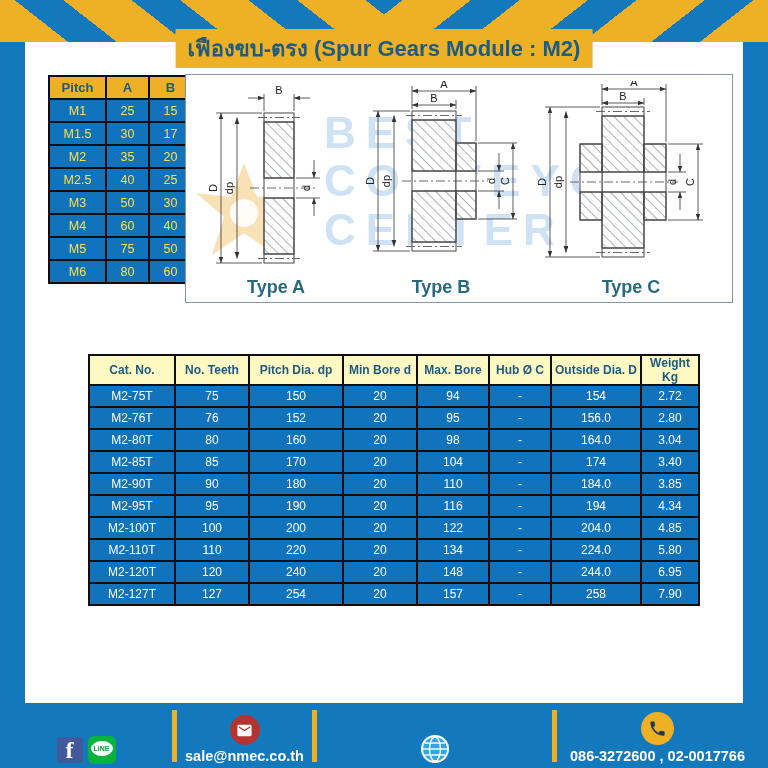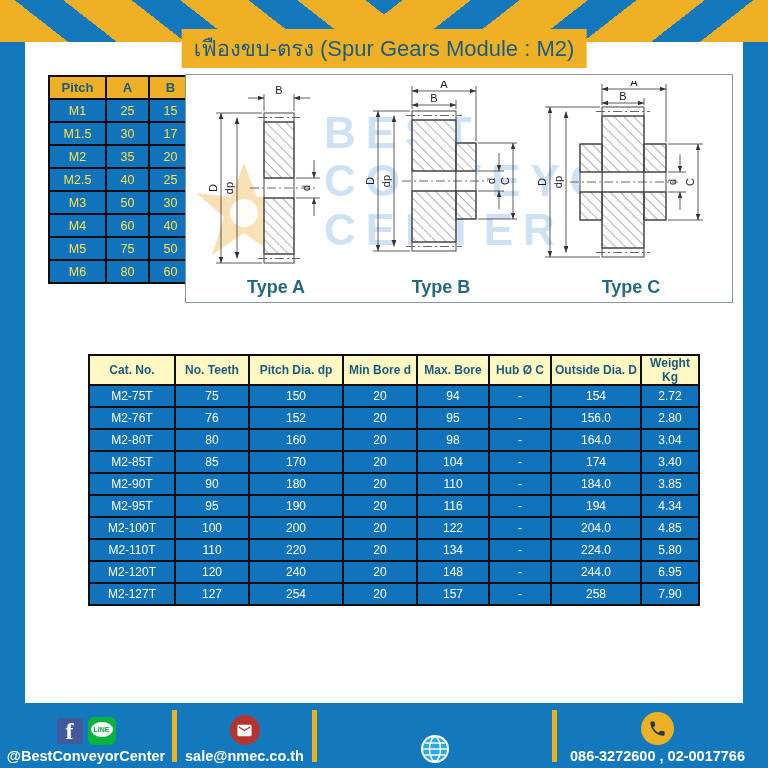--- a/index.html
+++ b/index.html
@@ -7,21 +7,21 @@
   #page{position:relative;width:768px;height:768px;background:#1478bd;overflow:hidden;}
 
   
   .band{position:absolute;left:0;top:0;width:768px;height:42px;background:#1478bd;z-index:1;}
   .stripes-left{position:absolute;left:0;top:0;width:430px;height:42px;
     background:repeating-linear-gradient(38deg,#eeb126 0 42px,rgba(0,0,0,0) 42px 72px);}
   .stripes-right{position:absolute;right:0;top:0;width:430px;height:42px;
     background:repeating-linear-gradient(-38deg,#eeb126 0 42px,rgba(0,0,0,0) 42px 72px);}
 
   .title-bar{position:absolute;left:50%;transform:translateX(-50%);top:29px;z-index:5;
-    background:#eeb126;color:#1d5c80;font-weight:normal;font-size:22px;line-height:39px;
+    background:#eeb126;color:#1d5c80;font-weight:bold;font-size:22px;line-height:39px;
     height:39px;padding:0 12px;white-space:nowrap;text-align:center;}
 
   .content{position:absolute;left:25px;top:42px;width:718px;height:661px;background:#ffffff;z-index:2;}
 
   
   table{border-collapse:collapse;}
   .pitch-table{position:absolute;left:23px;top:33px;width:137px;table-layout:fixed;}
   .pitch-table th,.pitch-table td{border:2px solid #0d0d0d;text-align:center;padding:0;}
   .pitch-table th{background:#eeb126;color:#1d5a7d;font-size:13px;font-weight:bold;height:21px;}
   .pitch-table td{background:#1273bd;color:#fde047;font-size:12.5px;height:21px;}
@@ -39,21 +39,21 @@
     color:#27697f;text-align:center;}
   .lblA{left:30px;width:120px;} .lblB{left:180px;width:150px;} .lblC{left:370px;width:150px;}
 
   
   .main-table{position:absolute;left:63px;top:312px;width:594px;table-layout:fixed;}
   .main-table th,.main-table td{border:2px solid #0d0d0d;text-align:center;padding:0;}
   .main-table th{background:#fef9c3;color:#1d5a7d;font-size:12px;font-weight:bold;height:23px;}
   .main-table td{background:#1273bd;color:#ffffff;font-size:12px;height:20px;}
   .main-table th:nth-child(1){width:84px;}  .main-table th:nth-child(2){width:72px;}
   .main-table th:nth-child(3){width:92px;text-align:center;}  .main-table th:nth-child(4){width:72px;}
-  .main-table th:nth-child(5){width:70px;border-radius:8px;}  .main-table th:nth-child(6){width:60px;}
+  .main-table th:nth-child(5){width:70px;}  .main-table th:nth-child(6){width:60px;}
   .main-table th:nth-child(7){width:88px;}  .main-table th:nth-child(8){width:56px;}
 
   
   .footer{position:absolute;left:0;bottom:0;width:768px;height:65px;background:#1478bd;z-index:3;
     display:flex;align-items:stretch;}
   .f-sec{display:flex;flex-direction:column;align-items:center;justify-content:flex-end;
     padding-bottom:4px;gap:3px;}
   .f-s1{width:172px;} .f-s2{width:135px;} .f-s3{width:235px;} .f-s4{width:201px;}
   .f-div{width:5px;height:52px;background:#eeb126;align-self:center;}
   .f-label{color:#ffffff;font-weight:bold;font-size:14.5px;white-space:nowrap;}
@@ -429,21 +429,20 @@
   <div class="footer">
     <div class="f-sec f-s1">
       <div class="icon-row">
         <div class="fb-icon">
           <span>f</span>
         </div>
         <div class="line-icon">
           <div class="line-bubble">LINE</div>
         </div>
       </div>
-      <div class="f-label">@BestConveyorCenter</div>
     </div>
     <div class="f-div"></div>
     <div class="f-sec f-s2">
       <div class="mail-icon">
         <svg width="17" height="17" viewBox="0 0 24 24">
           <path fill="#ffffff" d="M20 4H4c-1.1 0-1.99.9-1.99 2L2 18c0 1.1.9 2 2 2h16c1.1 0 2-.9 2-2V6c0-1.1-.9-2-2-2zm0 4l-8 5-8-5V6l8 5 8-5v2z"></path>
         </svg>
       </div>
       <div class="f-label">sale@nmec.co.th</div>
     </div>

